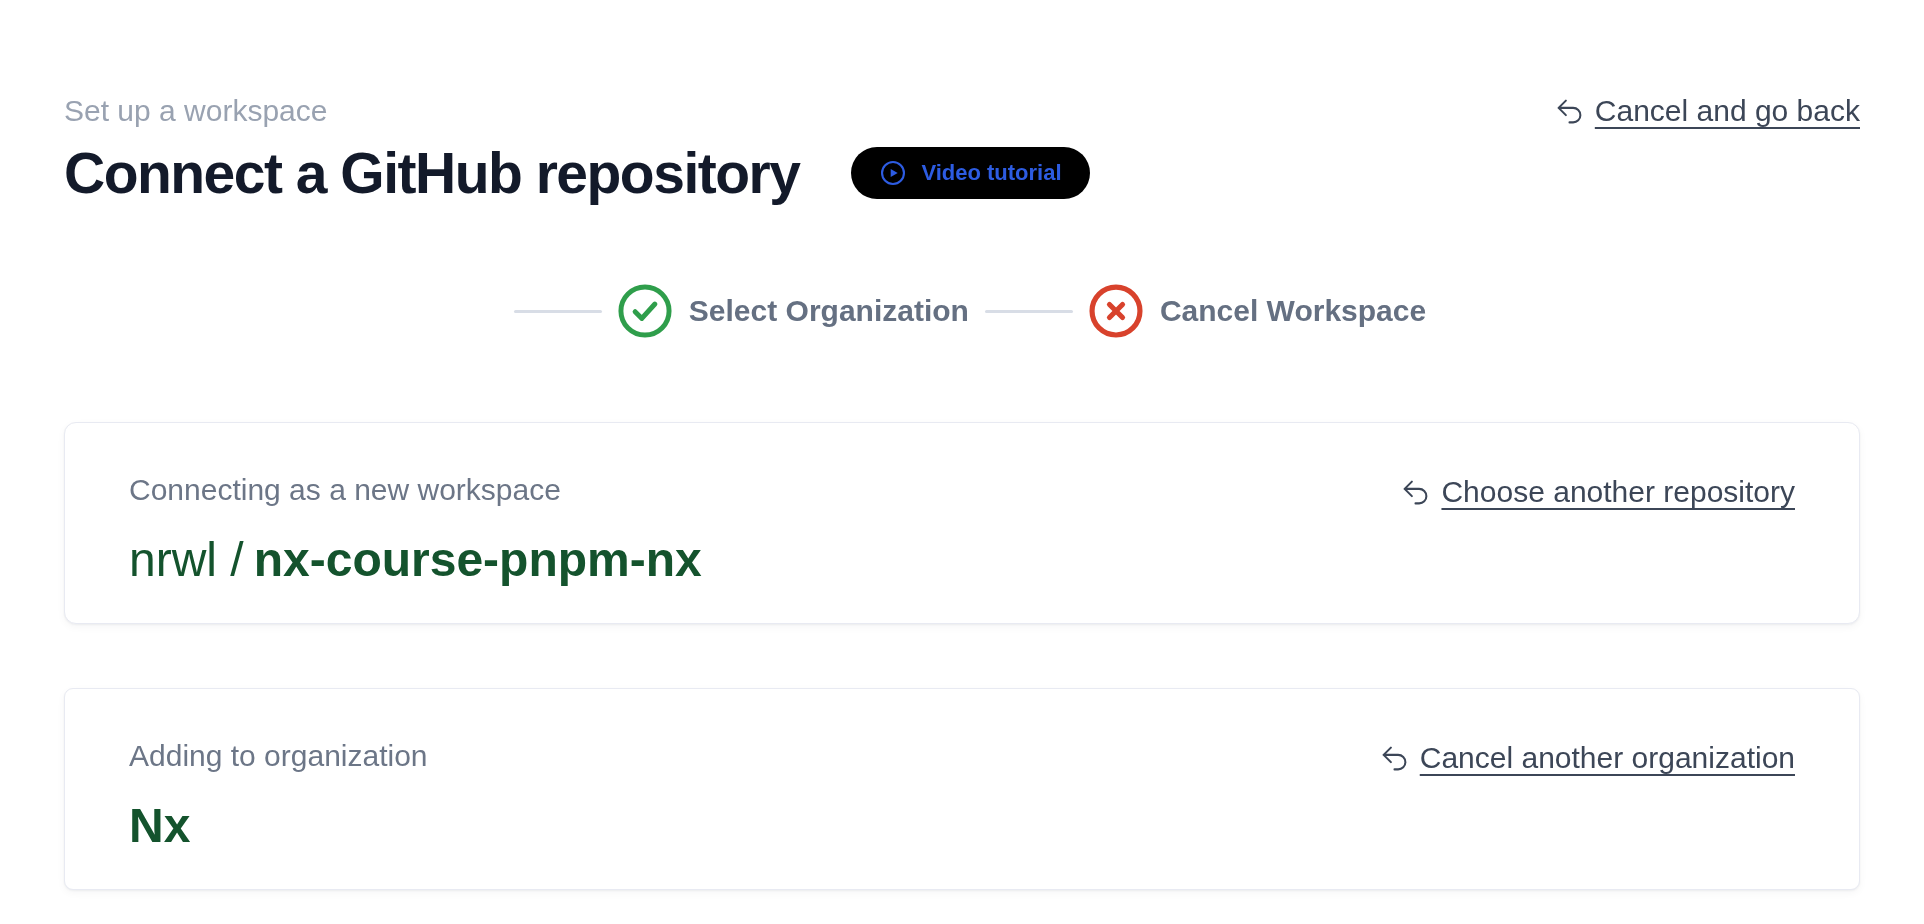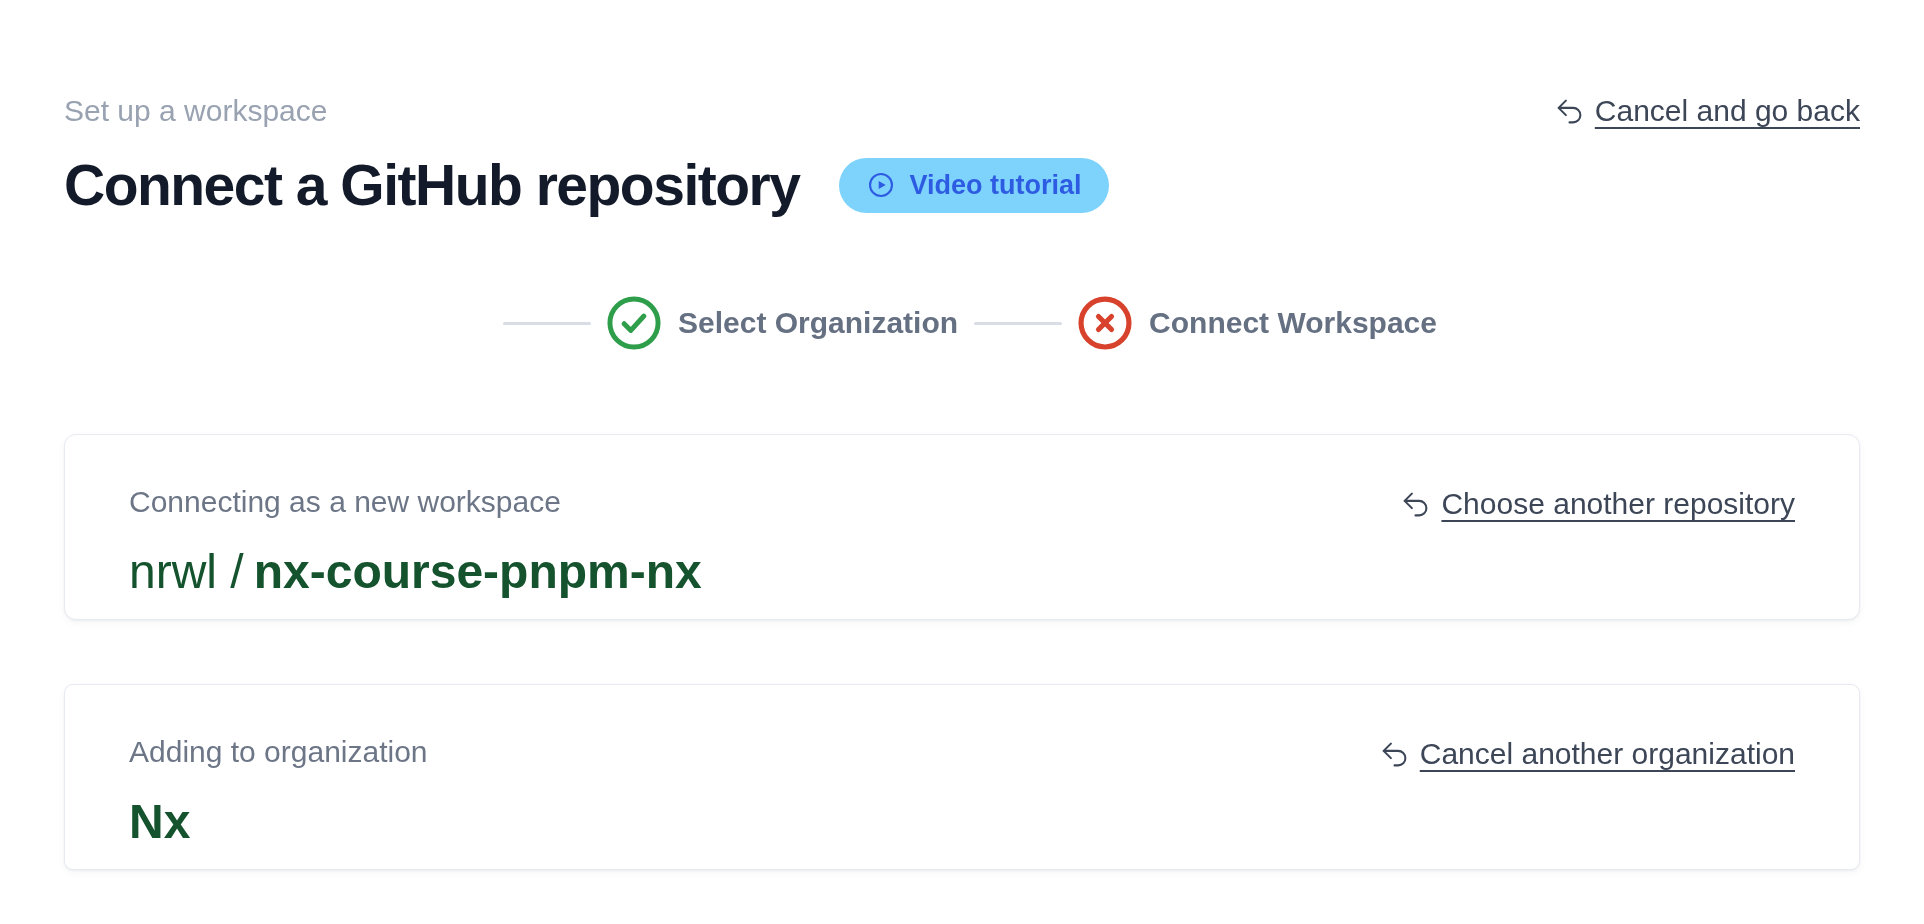--- a/index.html
+++ b/index.html
@@ -10,36 +10,36 @@
   
   .top-row { display:flex; justify-content:space-between; align-items:flex-start; }
   .prelude { font-size:30px; color:#99a2b1; font-weight:400; }
   .link { display:inline-flex; align-items:center; gap:11px; color:#3c4657;
     font-size:30px; cursor:pointer; }
   .link svg { flex:0 0 auto; }
   .link .link-text { text-decoration:underline; text-decoration-thickness:2px;
     text-underline-offset:6px; }
 
   
-  .title-row { display:flex; align-items:center; margin-top:24px; }
+  .title-row { display:flex; align-items:center; margin-top:12px;gap:12px; }
   h1 { font-size:57px; font-weight:800; color:#131a2a; letter-spacing:-1.5px; }
   .video-pill { display:inline-flex; align-items:center; gap:14px; margin-left:40px;
-    background:#7dd3fc; color:#2d5ce2; border:none; border-radius:999px;
-    padding:12px 28px; font-family:inherit; font-size:27px; font-weight:700; cursor:pointer; }
+    background:#000000; color:#2d5ce2; border:none; border-radius:999px;
+    padding:12px 28px; font-family:inherit; font-size:22px; font-weight:700; cursor:pointer; }
 
   
   .stepper { margin-top:78px; display:flex; align-items:center; justify-content:center; }
   .step { display:flex; align-items:center; gap:17px; }
   .step-label { font-size:30px; font-weight:600; color:#657082; white-space:nowrap; }
   .connector { width:88px; height:3px; background:#d8dde6; border-radius:2px; margin:0 16px; }
 
   
   .card { margin-top:84px; border:1px solid #e8eaf2; border-radius:12px; background:#fff;
     box-shadow:0 1px 2px rgba(23,31,47,.05), 0 3px 8px rgba(23,31,47,.04);
-    padding:50px 64px 20px 64px; display:flex; justify-content:space-between;
+    padding:50px 64px 36px 64px; display:flex; justify-content:space-between;
     align-items:flex-start; }
   .card + .card { margin-top:64px;border-radius:9px; }
   .card-label { font-size:30px; color:#6c7687; font-weight:400; }
   .card-value { margin-top:25px; font-size:48px; color:#14532d; }
   .owner { font-weight:500; margin-right:10px; }
   .repo { font-weight:700; }
   .org-name { font-weight:600; }
   .card .link { margin-top:2px; }
 </style>
 </head>
@@ -76,21 +76,21 @@
         <path d="M7.6 12.3l3 3 5.8-6.4"></path>
       </svg>
       <span class="step-label">Select Organization</span>
     </div>
     <div class="connector"></div>
     <div class="step">
       <svg viewBox="0 0 24 24" width="54" height="54" fill="none" stroke="#d8422c" stroke-width="2.3" stroke-linecap="round" stroke-linejoin="round">
         <circle cx="12" cy="12" r="10.65"></circle>
         <path d="M9.1 9.1l5.8 5.8M14.9 9.1l-5.8 5.8"></path>
       </svg>
-      <span class="step-label">Connect Workspace</span>
+      <span class="step-label">Cancel Workspace</span>
     </div>
   </div>
 
   <div class="card">
     <div>
       <div class="card-label">Connecting as a new workspace</div>
       <div class="card-value">
         <span class="owner">nrwl /</span><span class="repo">nx-course-pnpm-nx</span>
       </div>
     </div>

